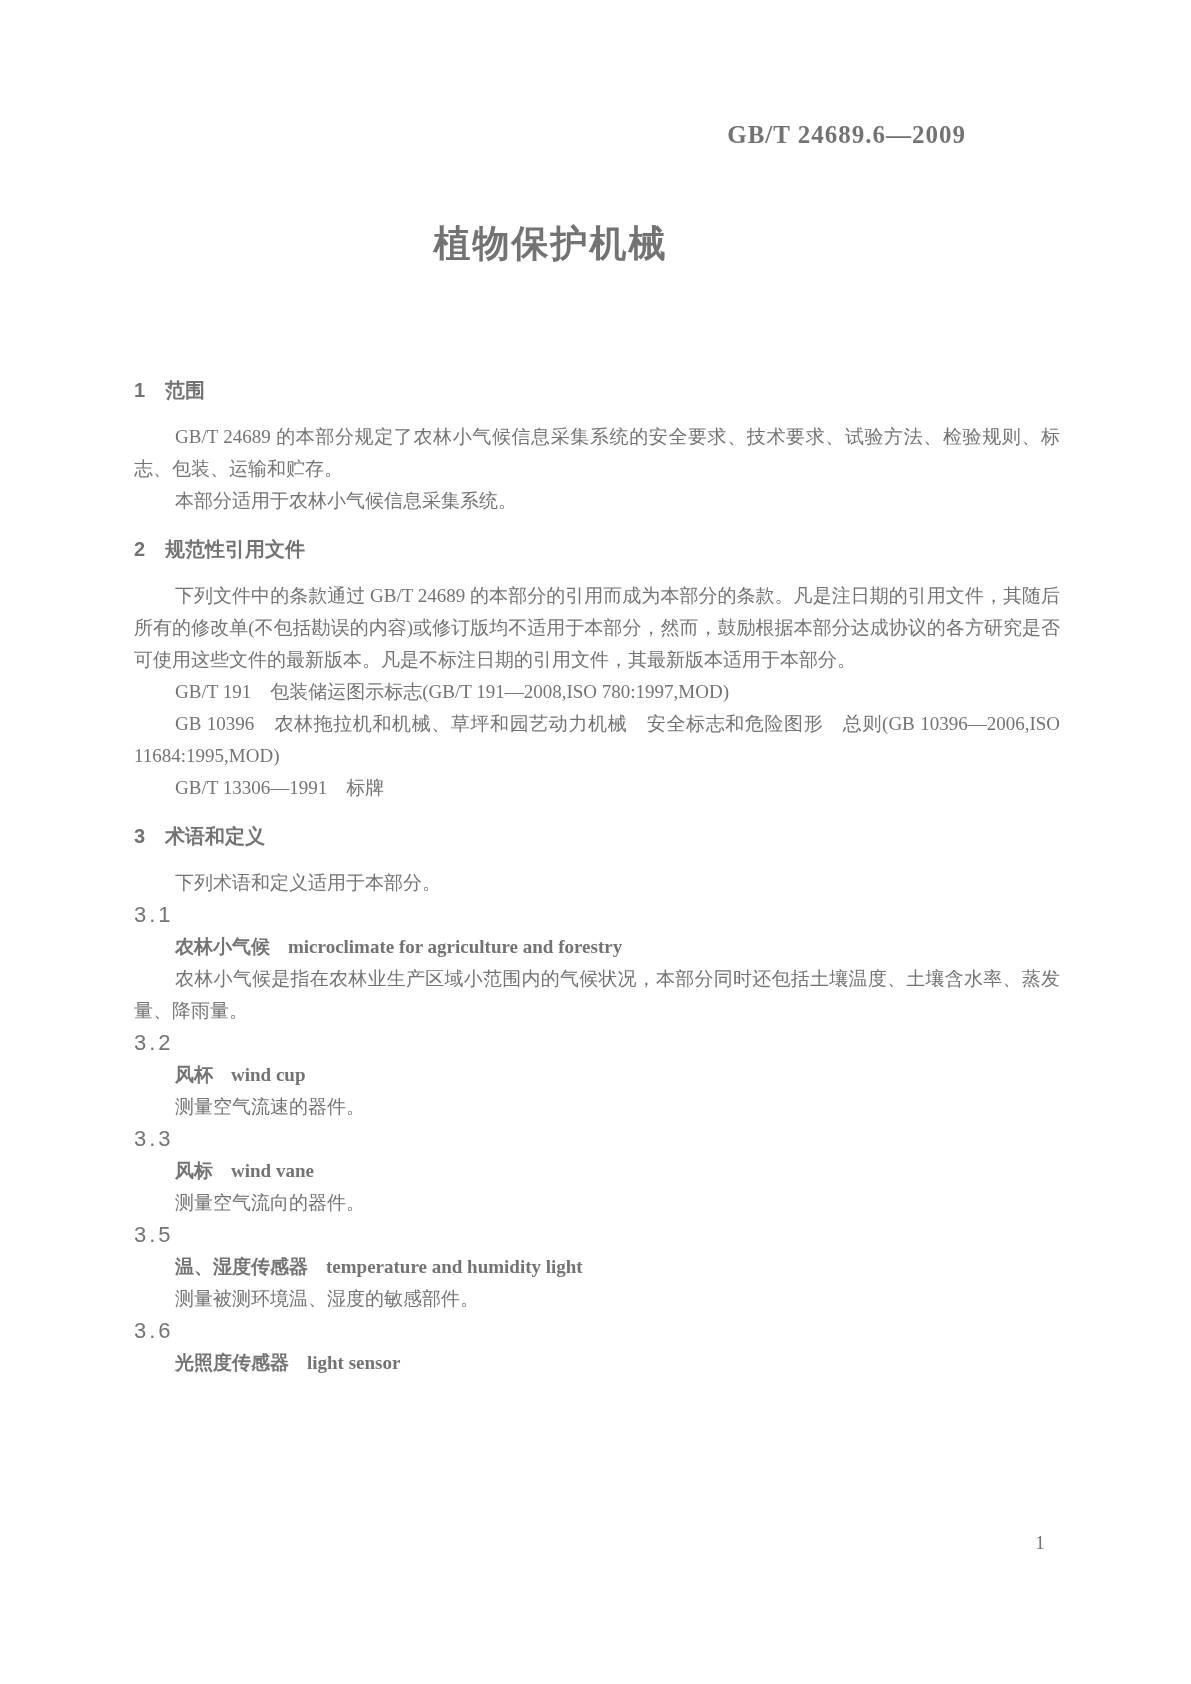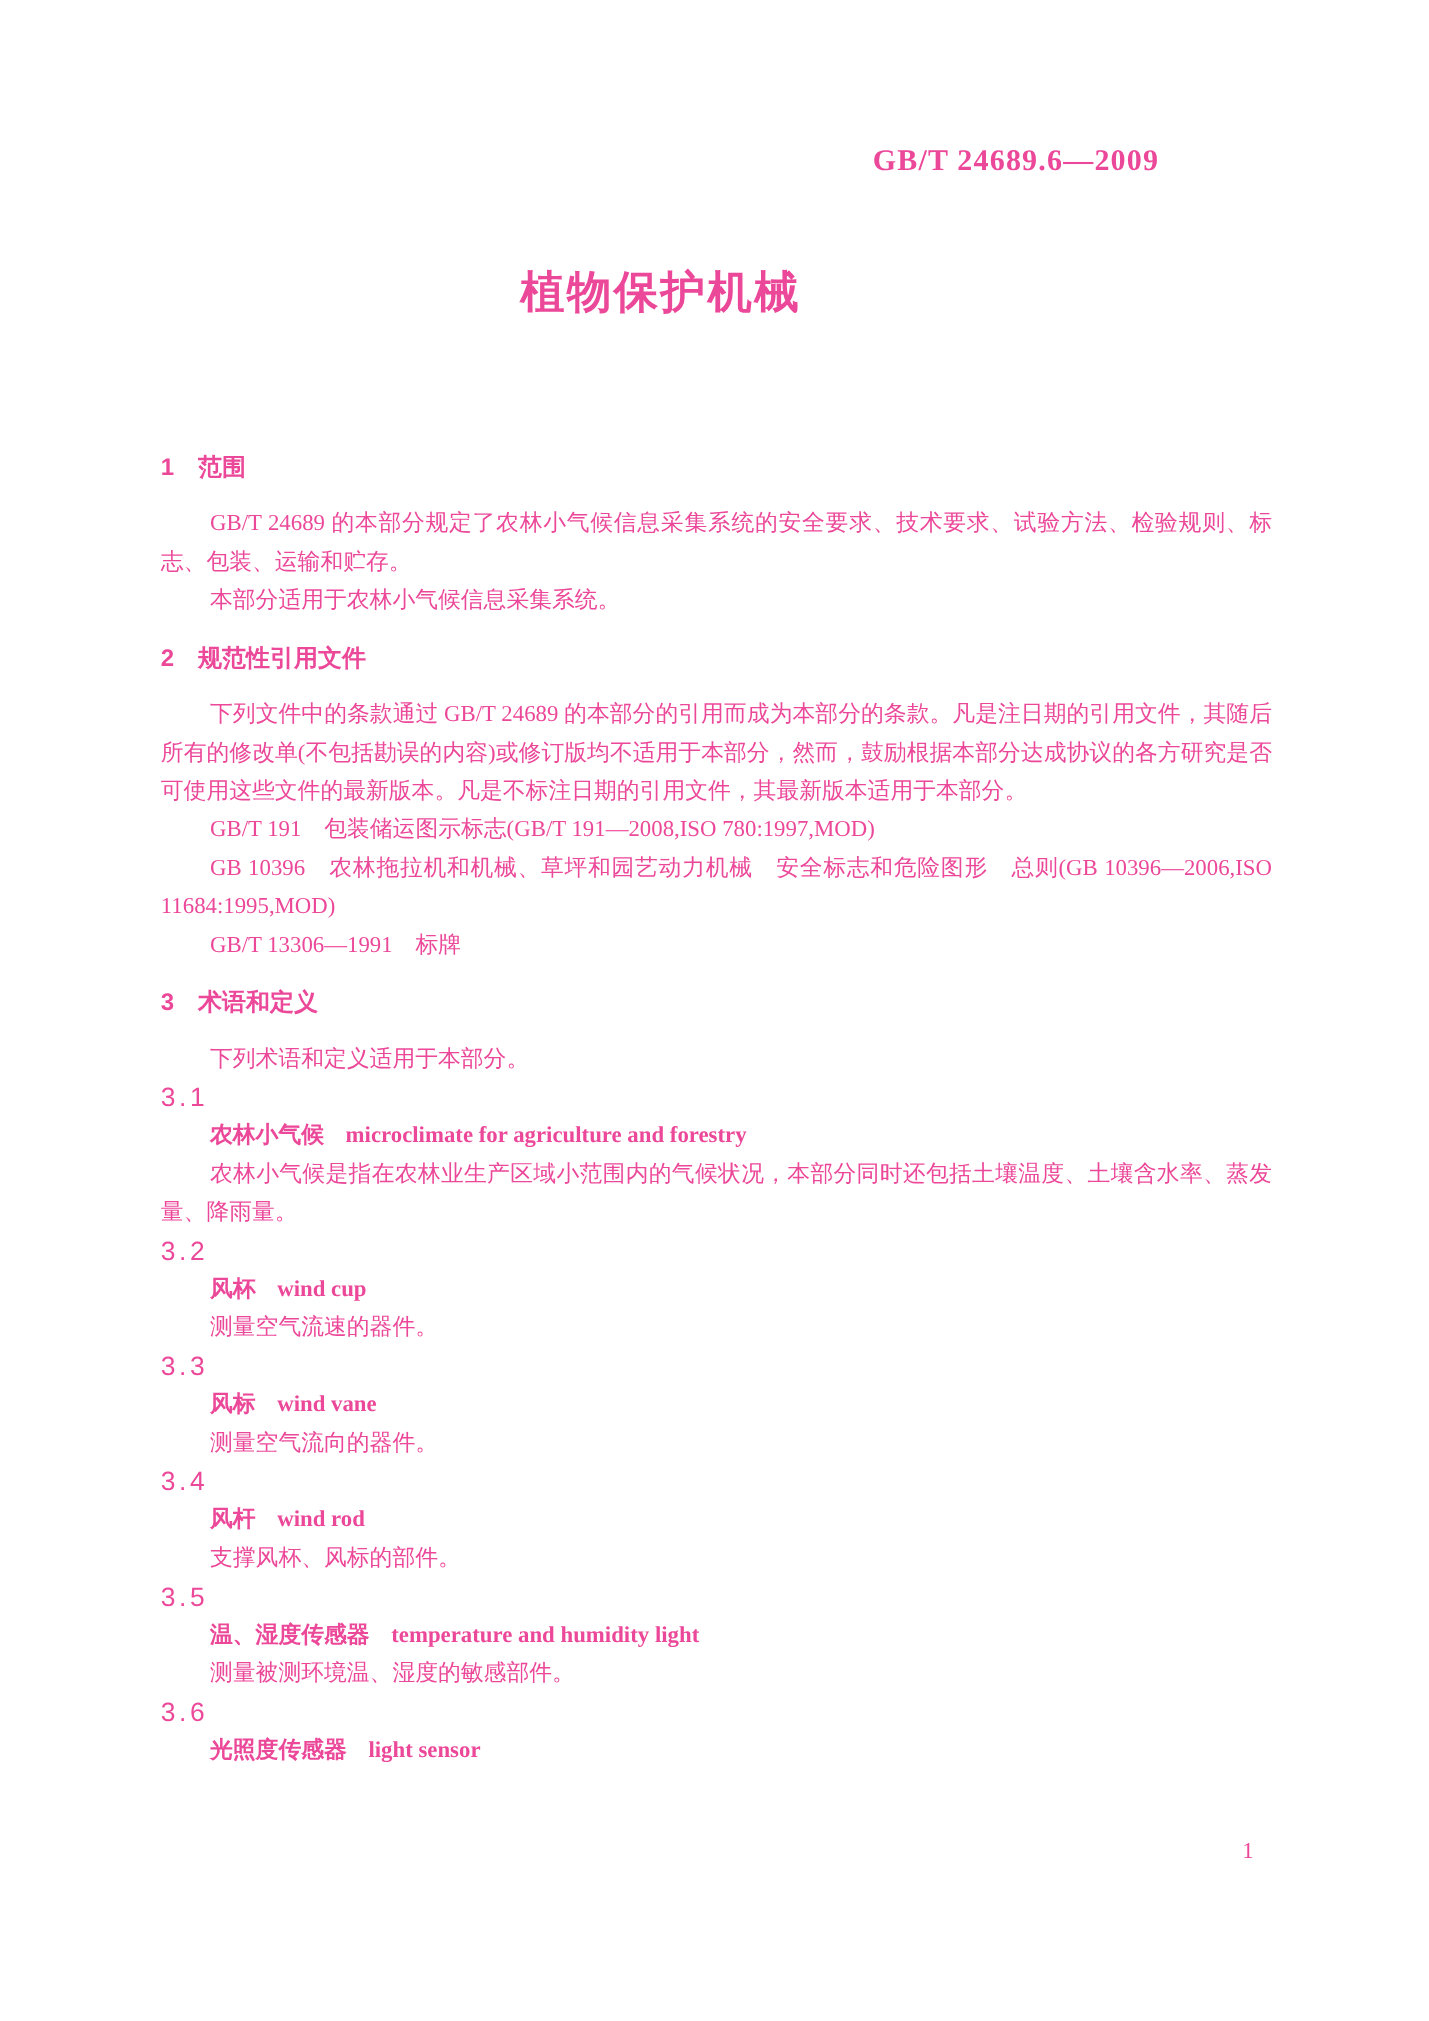--- a/index.html
+++ b/index.html
@@ -5,21 +5,21 @@
   html, body {
     margin: 0;
     padding: 0;
     background: #ffffff;
   }
   .page {
     position: relative;
     width: 1101px;
     height: 1684px;
     background: #ffffff;
-    color: #ec4899;
+    color: #737373;
     font-family: "Liberation Serif", serif;
     overflow: hidden;
   }
   
   .header-code {
     position: absolute;
     top: 121px;
     right: 135px;
     font-family: "Liberation Serif", serif;
     font-weight: bold;
@@ -146,25 +146,20 @@
       <p class="term-name"><span class="term-zh">风杯</span><span class="term-en">wind cup</span></p>
       <p class="term-def">测量空气流速的器件。</p>
     </div>
 
     <div class="term-block">
       <p class="term-number">3.3</p>
       <p class="term-name"><span class="term-zh">风标</span><span class="term-en">wind vane</span></p>
       <p class="term-def">测量空气流向的器件。</p>
     </div>
 
-    <div class="term-block">
-      <p class="term-number">3.4</p>
-      <p class="term-name"><span class="term-zh">风杆</span><span class="term-en">wind rod</span></p>
-      <p class="term-def">支撑风杯、风标的部件。</p>
-    </div>
 
     <div class="term-block">
       <p class="term-number">3.5</p>
       <p class="term-name"><span class="term-zh">温、湿度传感器</span><span class="term-en">temperature and humidity light</span></p>
       <p class="term-def">测量被测环境温、湿度的敏感部件。</p>
     </div>
 
     <div class="term-block">
       <p class="term-number">3.6</p>
       <p class="term-name"><span class="term-zh">光照度传感器</span><span class="term-en">light sensor</span></p>

